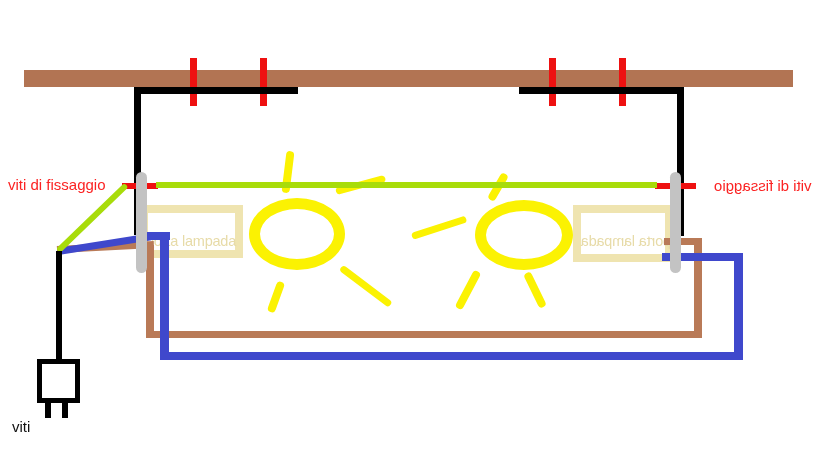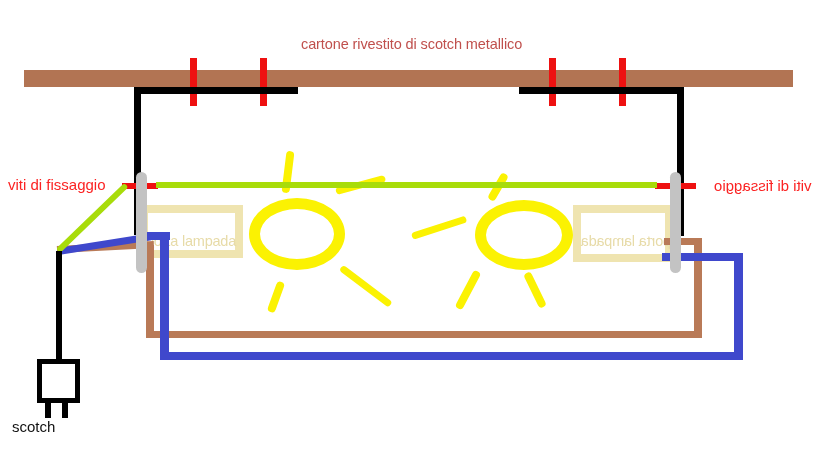--- a/index.html
+++ b/index.html
@@ -74,21 +74,20 @@
   .plug-box{left:37px;top:359px;width:33px;height:34px;border:5px solid #000;background:#fff;}
   .prong{width:6px;height:17px;top:401px;background:#000;}
   .prong1{left:45px;} .prong2{left:62px;}
 </style>
 </head>
 <body>
 
 <div class="canvas">
 
   <div class="abs bar"></div>
-  <div class="abs title">cartone rivestito di scotch metallico</div>
 
   <div class="abs screw-mark sm1"></div>
   <div class="abs screw-mark sm2"></div>
   <div class="abs screw-mark sm3"></div>
   <div class="abs screw-mark sm4"></div>
 
   <div class="abs blk bl-h-left"></div>
   <div class="abs blk bl-v-left"></div>
   <div class="abs blk bl-h-right"></div>
   <div class="abs blk bl-v-right"></div>
@@ -129,15 +128,15 @@
   <div class="abs gray-screw gs-left"></div>
   <div class="abs gray-screw gs-right"></div>
 
   <div class="abs viti-left">viti di fissaggio</div>
   <div class="abs viti-right">viti di fissaggio</div>
 
   <div class="abs plug-wire"></div>
   <div class="abs plug-box"></div>
   <div class="abs prong prong1"></div>
   <div class="abs prong prong2"></div>
-  <div class="abs presa-label">scotch</div>
+  <div class="abs presa-label">viti</div>
 
 </div>
 
 </body></html>

